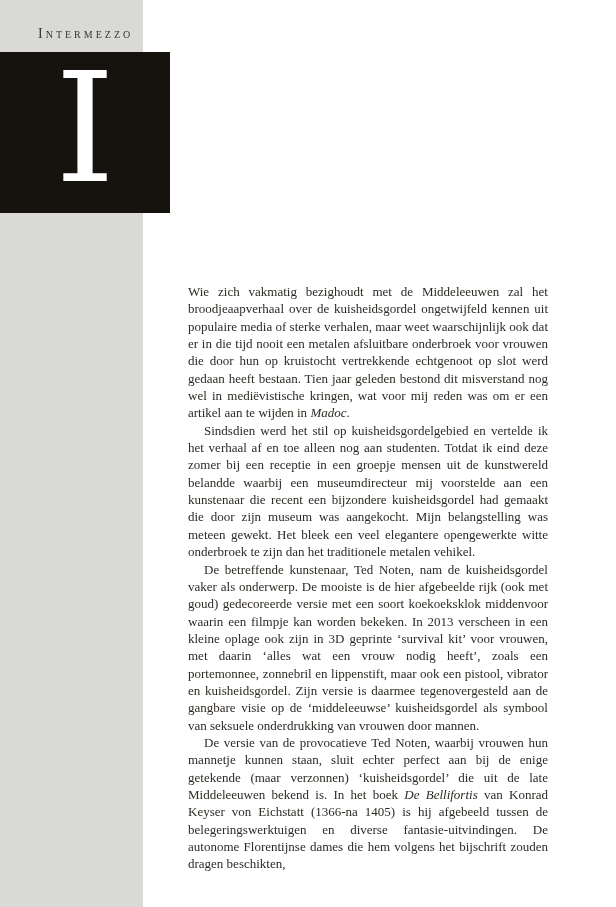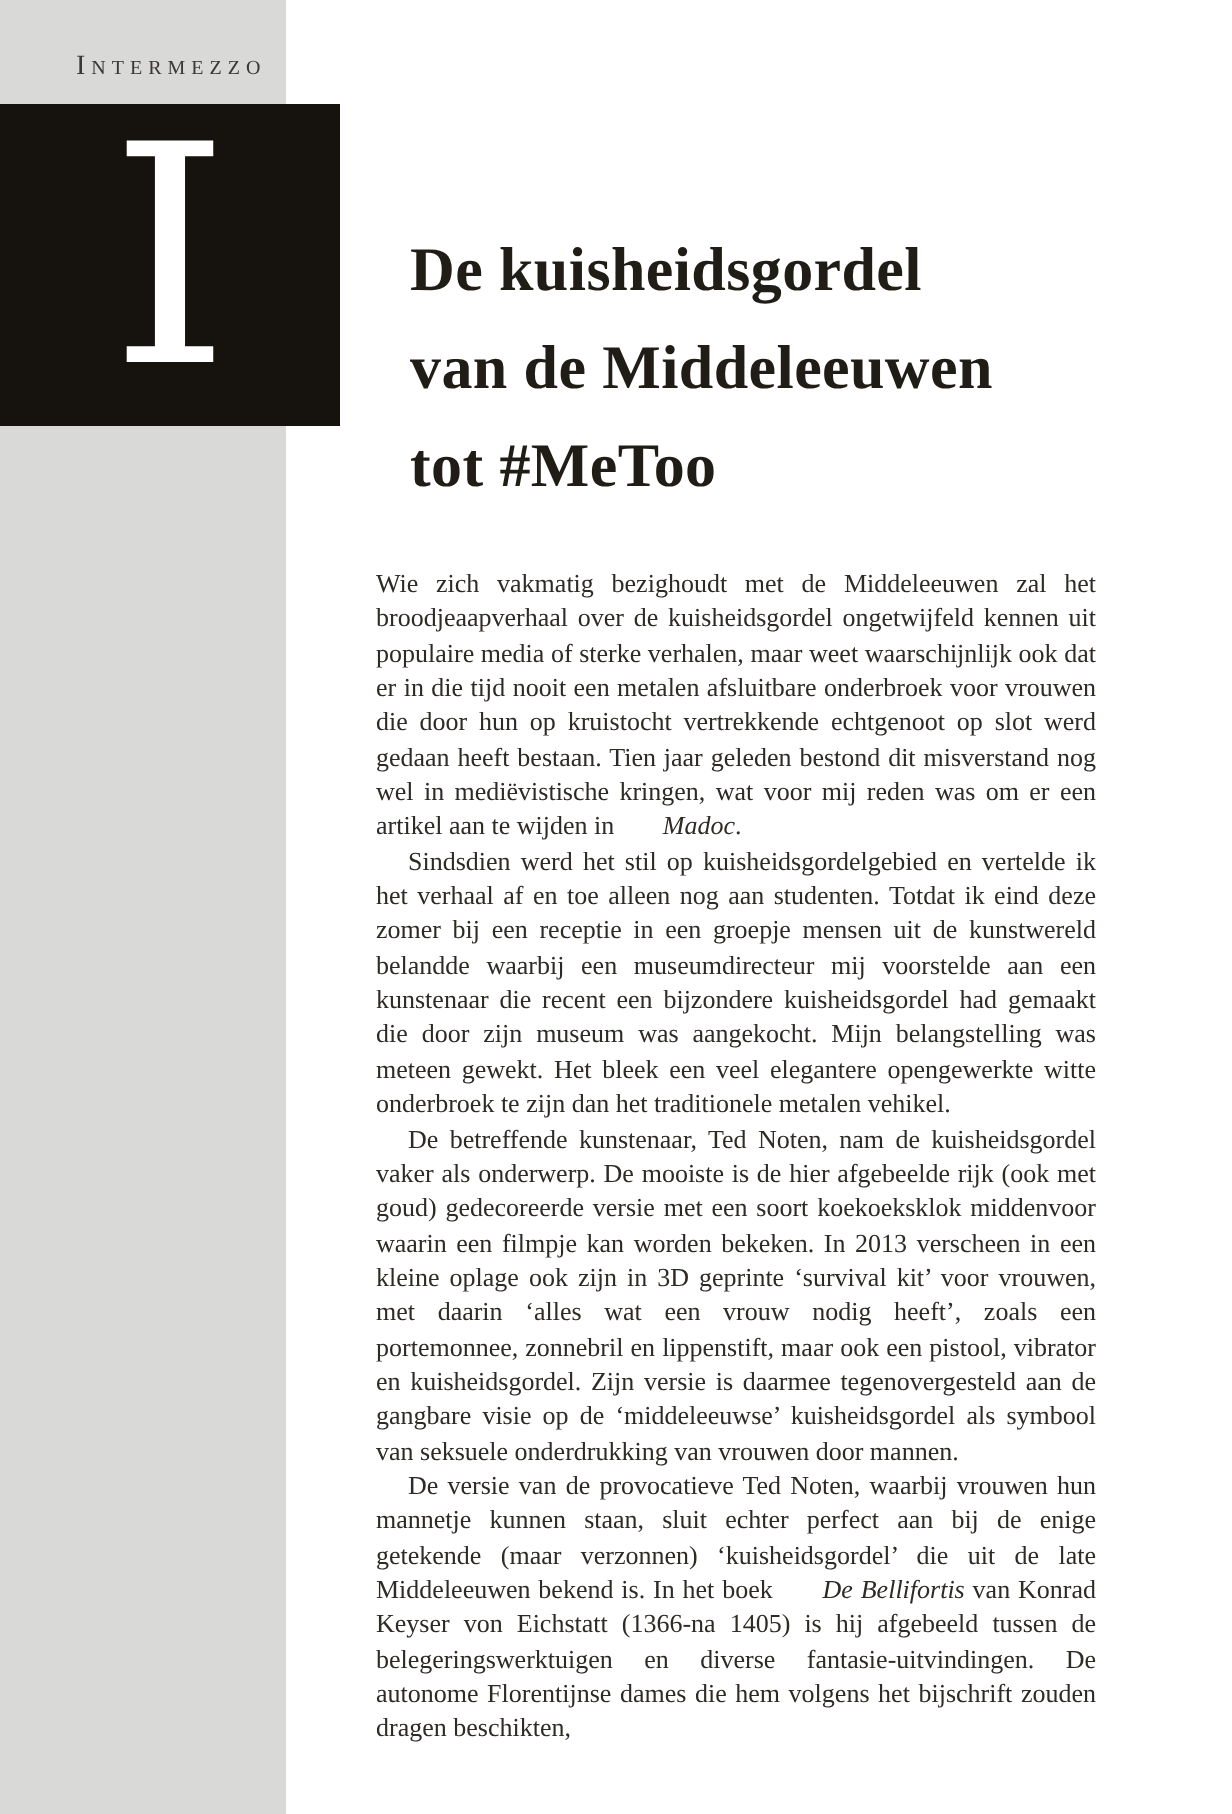--- a/index.html
+++ b/index.html
@@ -66,41 +66,35 @@
   }
   .article-body p{
     margin:0;
     text-indent:16px;
   }
   .article-body p.no-indent{
     text-indent:0;
   }
   .article-body em{
     font-style:italic;
-    margin-left:21px;
   }
 </style>
 </head>
 <body>
 
 <div class="page">
 
   <div class="sidebar"></div>
 
   <div class="section-label">Intermezzo</div>
 
   <div class="dropcap-box">
     <span class="dropcap-letter">I</span>
   </div>
 
-  <div class="chapter-title">
-    <div>De kuisheidsgordel</div>
-    <div>van de Middeleeuwen</div>
-    <div>tot #MeToo</div>
-  </div>
 
   <div class="article-body">
       <p class="no-indent"><span>Wie zich vakmatig bezighoudt met de Middeleeuwen zal het broodjeaapverhaal over de kuisheidsgordel ongetwijfeld kennen uit populaire media of sterke verhalen, maar weet waarschijnlijk ook dat er in die tijd nooit een metalen afsluitbare onderbroek voor vrouwen die door hun op kruistocht vertrekkende echtgenoot op slot werd gedaan heeft bestaan. Tien jaar geleden bestond dit misverstand nog wel in mediëvistische kringen, wat voor mij reden was om er een artikel aan te wijden in </span><em>Madoc</em><span>.</span></p>
       <p><span>Sindsdien werd het stil op kuisheidsgordelgebied en vertelde ik het verhaal af en toe alleen nog aan studenten. Totdat ik eind deze zomer bij een receptie in een groepje mensen uit de kunstwereld belandde waarbij een museumdirecteur mij voorstelde aan een kunstenaar die recent een bijzondere kuisheidsgordel had gemaakt die door zijn museum was aangekocht. Mijn belangstelling was meteen gewekt. Het bleek een veel elegantere opengewerkte witte onderbroek te zijn dan het traditionele metalen vehikel.</span></p>
       <p><span>De betreffende kunstenaar, Ted Noten, nam de kuisheidsgordel vaker als onderwerp. De mooiste is de hier afgebeelde rijk (ook met goud) gedecoreerde versie met een soort koekoeksklok middenvoor waarin een filmpje kan worden bekeken. In 2013 verscheen in een kleine oplage ook zijn in 3D geprinte ‘survival kit’ voor vrouwen, met daarin ‘alles wat een vrouw nodig heeft’, zoals een portemonnee, zonnebril en lippenstift, maar ook een pistool, vibrator en kuisheidsgordel. Zijn versie is daarmee tegenovergesteld aan de gangbare visie op de ‘middeleeuwse’ kuisheidsgordel als symbool van seksuele onderdrukking van vrouwen door mannen.</span></p>
       <p><span>De versie van de provocatieve Ted Noten, waarbij vrouwen hun mannetje kunnen staan, sluit echter perfect aan bij de enige getekende (maar verzonnen) ‘kuisheidsgordel’ die uit de late Middeleeuwen bekend is. In het boek </span><em>De Bellifortis</em><span> van Konrad Keyser von Eichstatt (1366-na 1405) is hij afgebeeld tussen de belegeringswerktuigen en diverse fantasie-uitvindingen. De autonome Florentijnse dames die hem volgens het bijschrift zouden dragen beschikten,</span></p>
     </div>
 
 </div>
 

